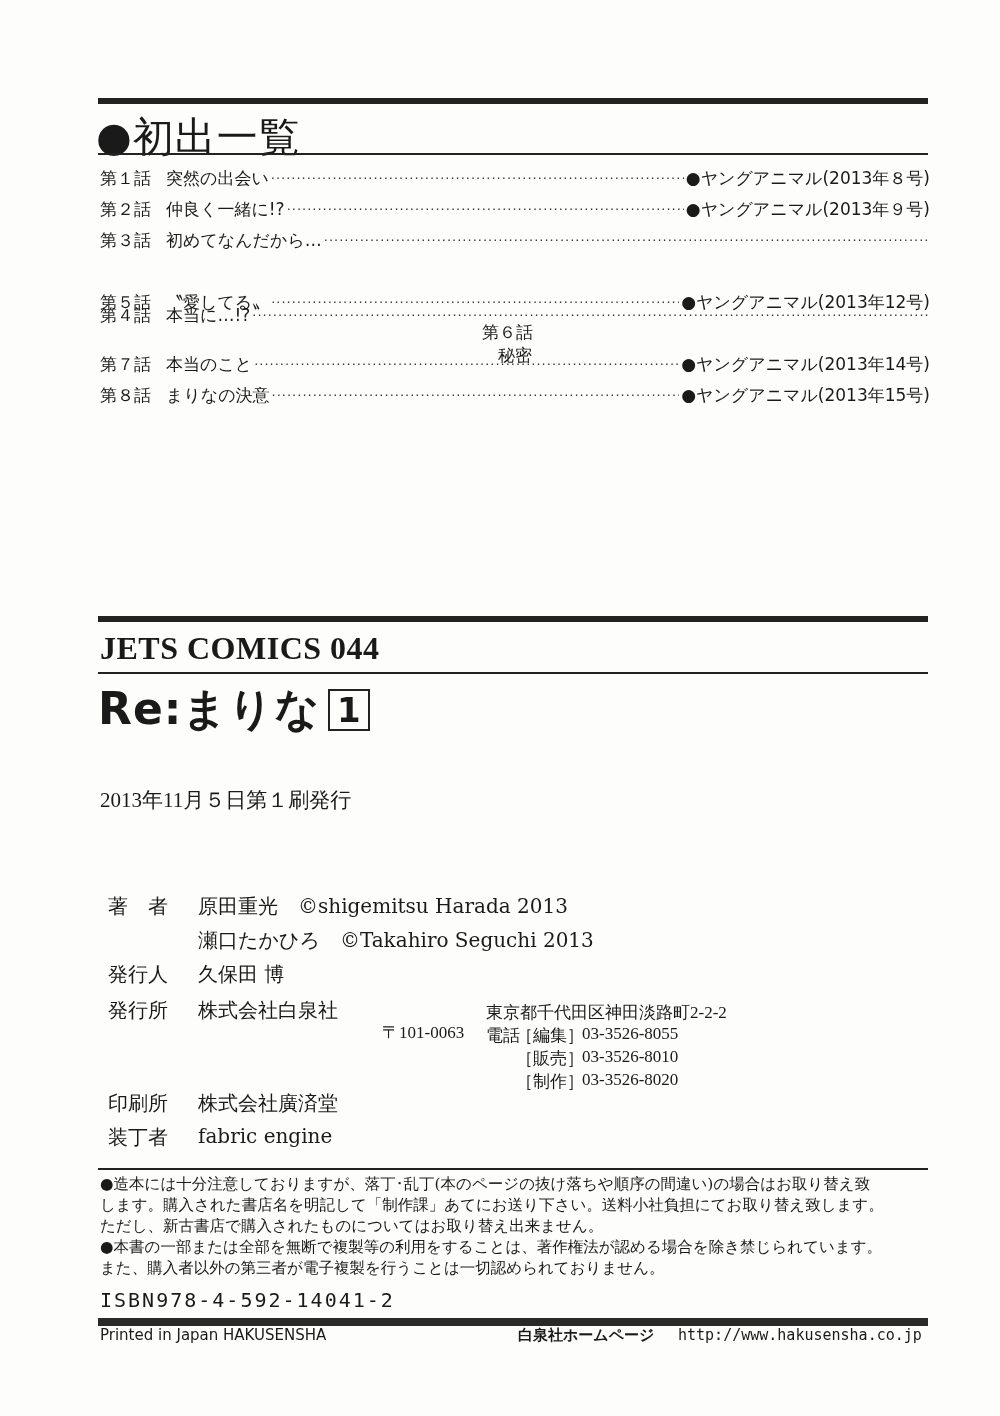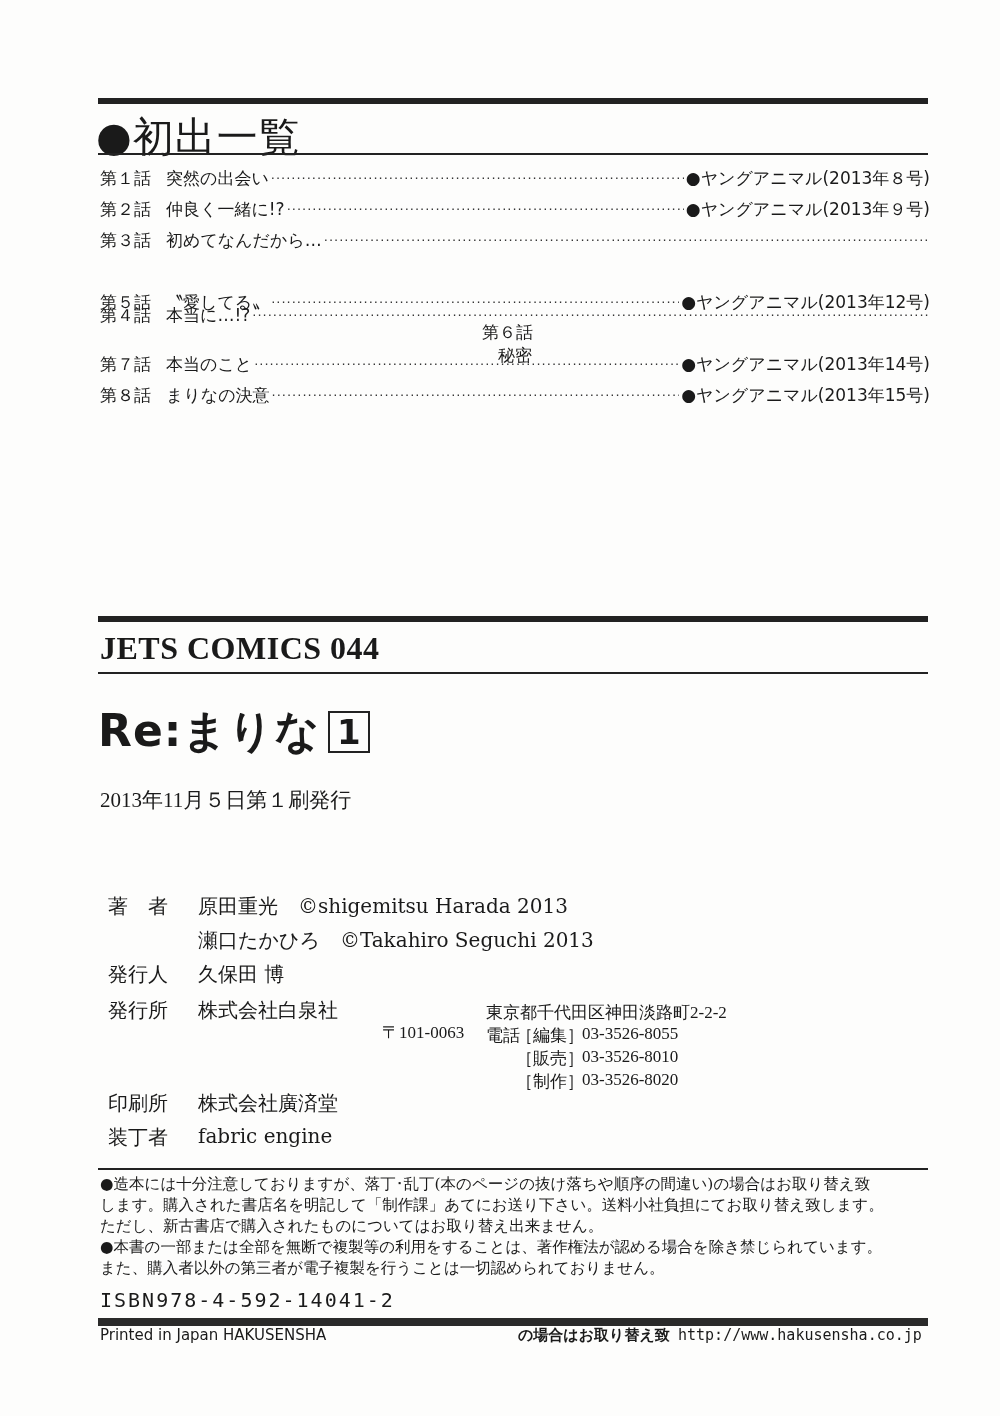--- a/index.html
+++ b/index.html
@@ -14,21 +14,21 @@
   .sec-title { position: absolute; left: 96px; top: 110px; font-size: 41px; font-weight: normal; letter-spacing: 1px; font-family: "DejaVu Sans", sans-serif; }
 
   .ep-row { position: absolute; left: 100px; width: 830px; height: 24px; font-size: 17px; display: flex; align-items: center; white-space: nowrap; font-family: "DejaVu Sans", sans-serif; }
   .ep-num { width: 66px; flex: none; }
   .ep-title { flex: none; }
   .ep-dots { flex: 1 1 auto; overflow: hidden; letter-spacing: 1px; color: #333; font-size: 13px; margin: 0 2px; }
   .ep-dots::before { content: "··························································································································································"; }
   .ep-src { flex: none; }
 
   .series { position: absolute; left: 100px; top: 630px; font-family: "Liberation Serif", serif; font-weight: bold; font-size: 32px; letter-spacing: 0.5px; }
-  .book-title { position: absolute; left: 98px; top: 702px; font-size: 44px; font-weight: bold; font-family: "DejaVu Sans", sans-serif; display: flex; align-items: center; letter-spacing: 1px; }
+  .book-title { position: absolute; left: 98px; top: 680px; font-size: 44px; font-weight: bold; font-family: "DejaVu Sans", sans-serif; display: flex; align-items: center; letter-spacing: 1px; }
   .vol-box { display: inline-block; border: 2px solid #222; width: 38px; height: 38px; line-height: 38px; text-align: center; font-size: 34px; margin-left: 8px; }
 
   .pubdate { position: absolute; left: 100px; top: 786px; font-family: "Liberation Serif", serif; font-size: 21px; }
 
   .credit { position: absolute; font-family: "DejaVu Serif", serif; font-size: 20px; white-space: nowrap; }
   .credit-label { position: absolute; font-family: "DejaVu Serif", serif; font-size: 20px; white-space: nowrap; margin-left: 8px; }
   .addr { position: absolute; font-family: "Liberation Serif", serif; font-size: 17px; white-space: nowrap; }
 
   .notice { position: absolute; left: 100px; width: 830px; font-family: "DejaVu Serif", serif; font-size: 15.5px; white-space: nowrap; line-height: 19px; }
 
@@ -130,14 +130,14 @@
 <div class="rule-thin" style="top:1168px;"></div>
 <div class="notice" style="top:1175px;">●造本には十分注意しておりますが、落丁･乱丁(本のページの抜け落ちや順序の間違い)の場合はお取り替え致</div>
 <div class="notice" style="top:1196px;">します。購入された書店名を明記して「制作課」あてにお送り下さい。送料小社負担にてお取り替え致します。</div>
 <div class="notice" style="top:1217px;">ただし、新古書店で購入されたものについてはお取り替え出来ません。</div>
 <div class="notice" style="top:1238px;">●本書の一部または全部を無断で複製等の利用をすることは、著作権法が認める場合を除き禁じられています。</div>
 <div class="notice" style="top:1259px;">また、購入者以外の第三者が電子複製を行うことは一切認められておりません。</div>
 
 <div class="isbn">ISBN978-4-592-14041-2</div>
 <div class="rule-bold" style="top:1318px;"></div>
 <div class="printed">Printed in Japan HAKUSENSHA</div>
-<div class="homepage">の場合はお取り替え致</div>
+<div class="homepage">白泉社ホームページ</div>
 <div class="url">http://www.hakusensha.co.jp</div>
 
 </body></html>

